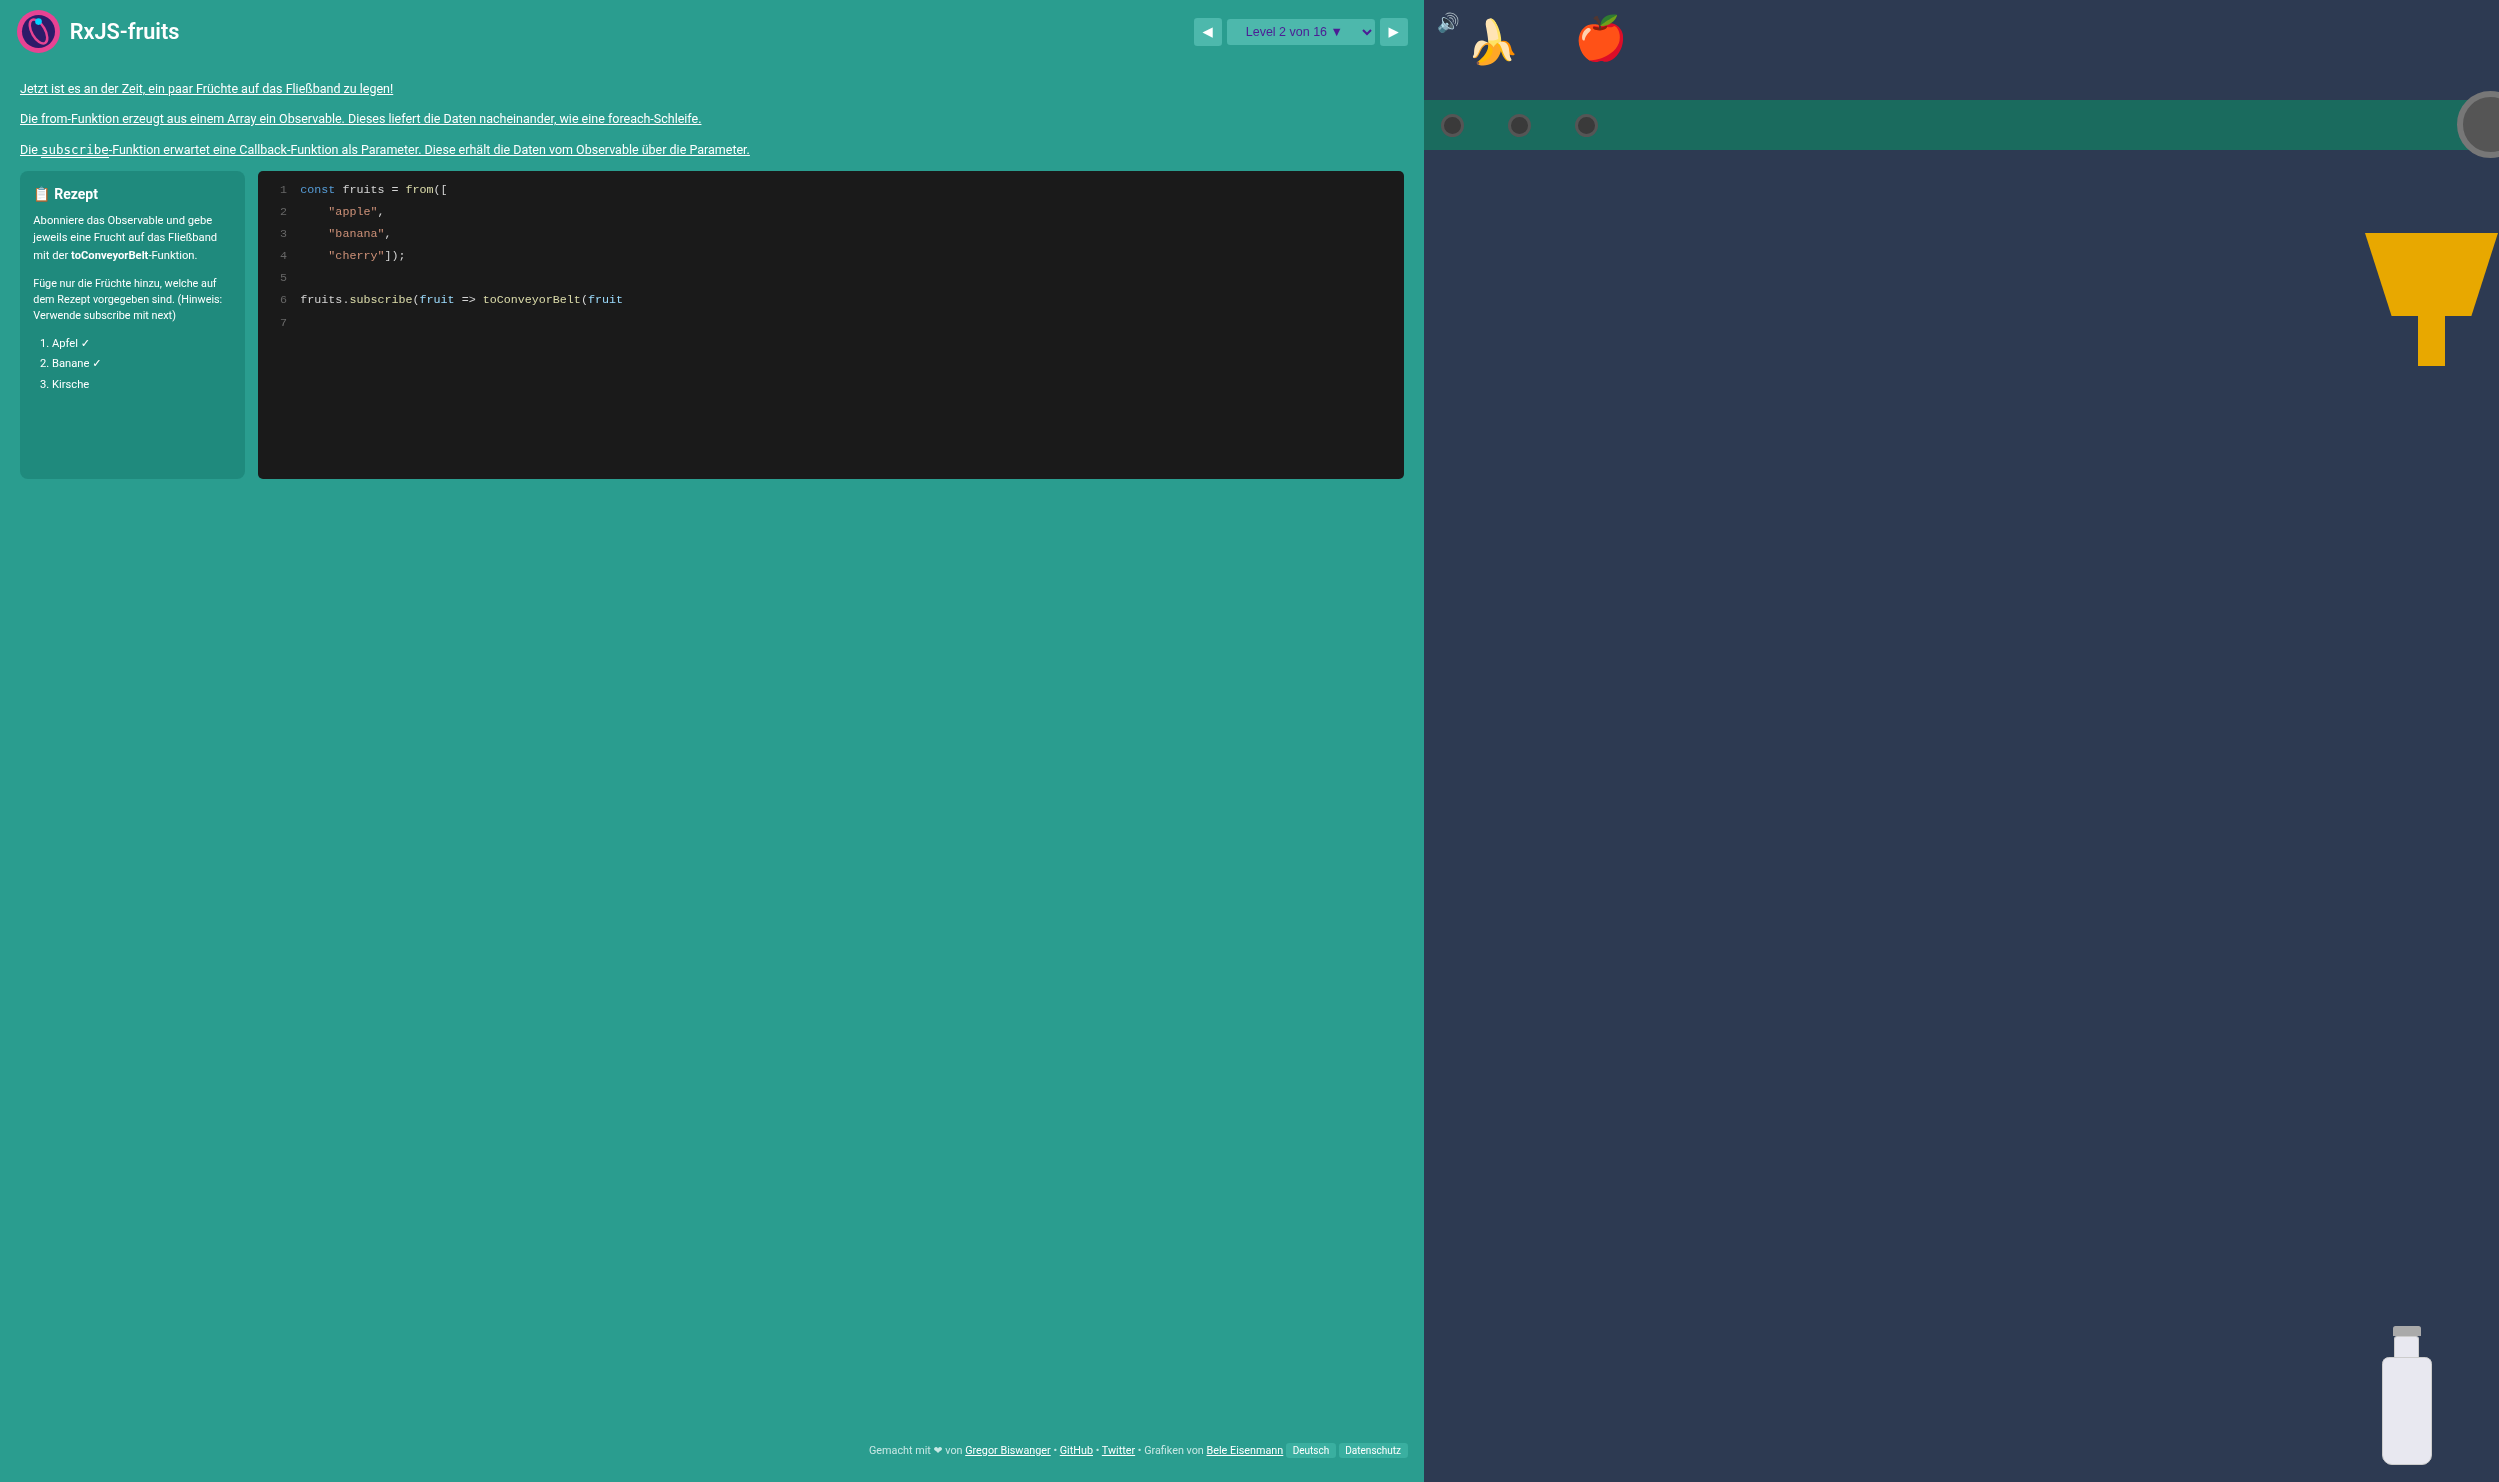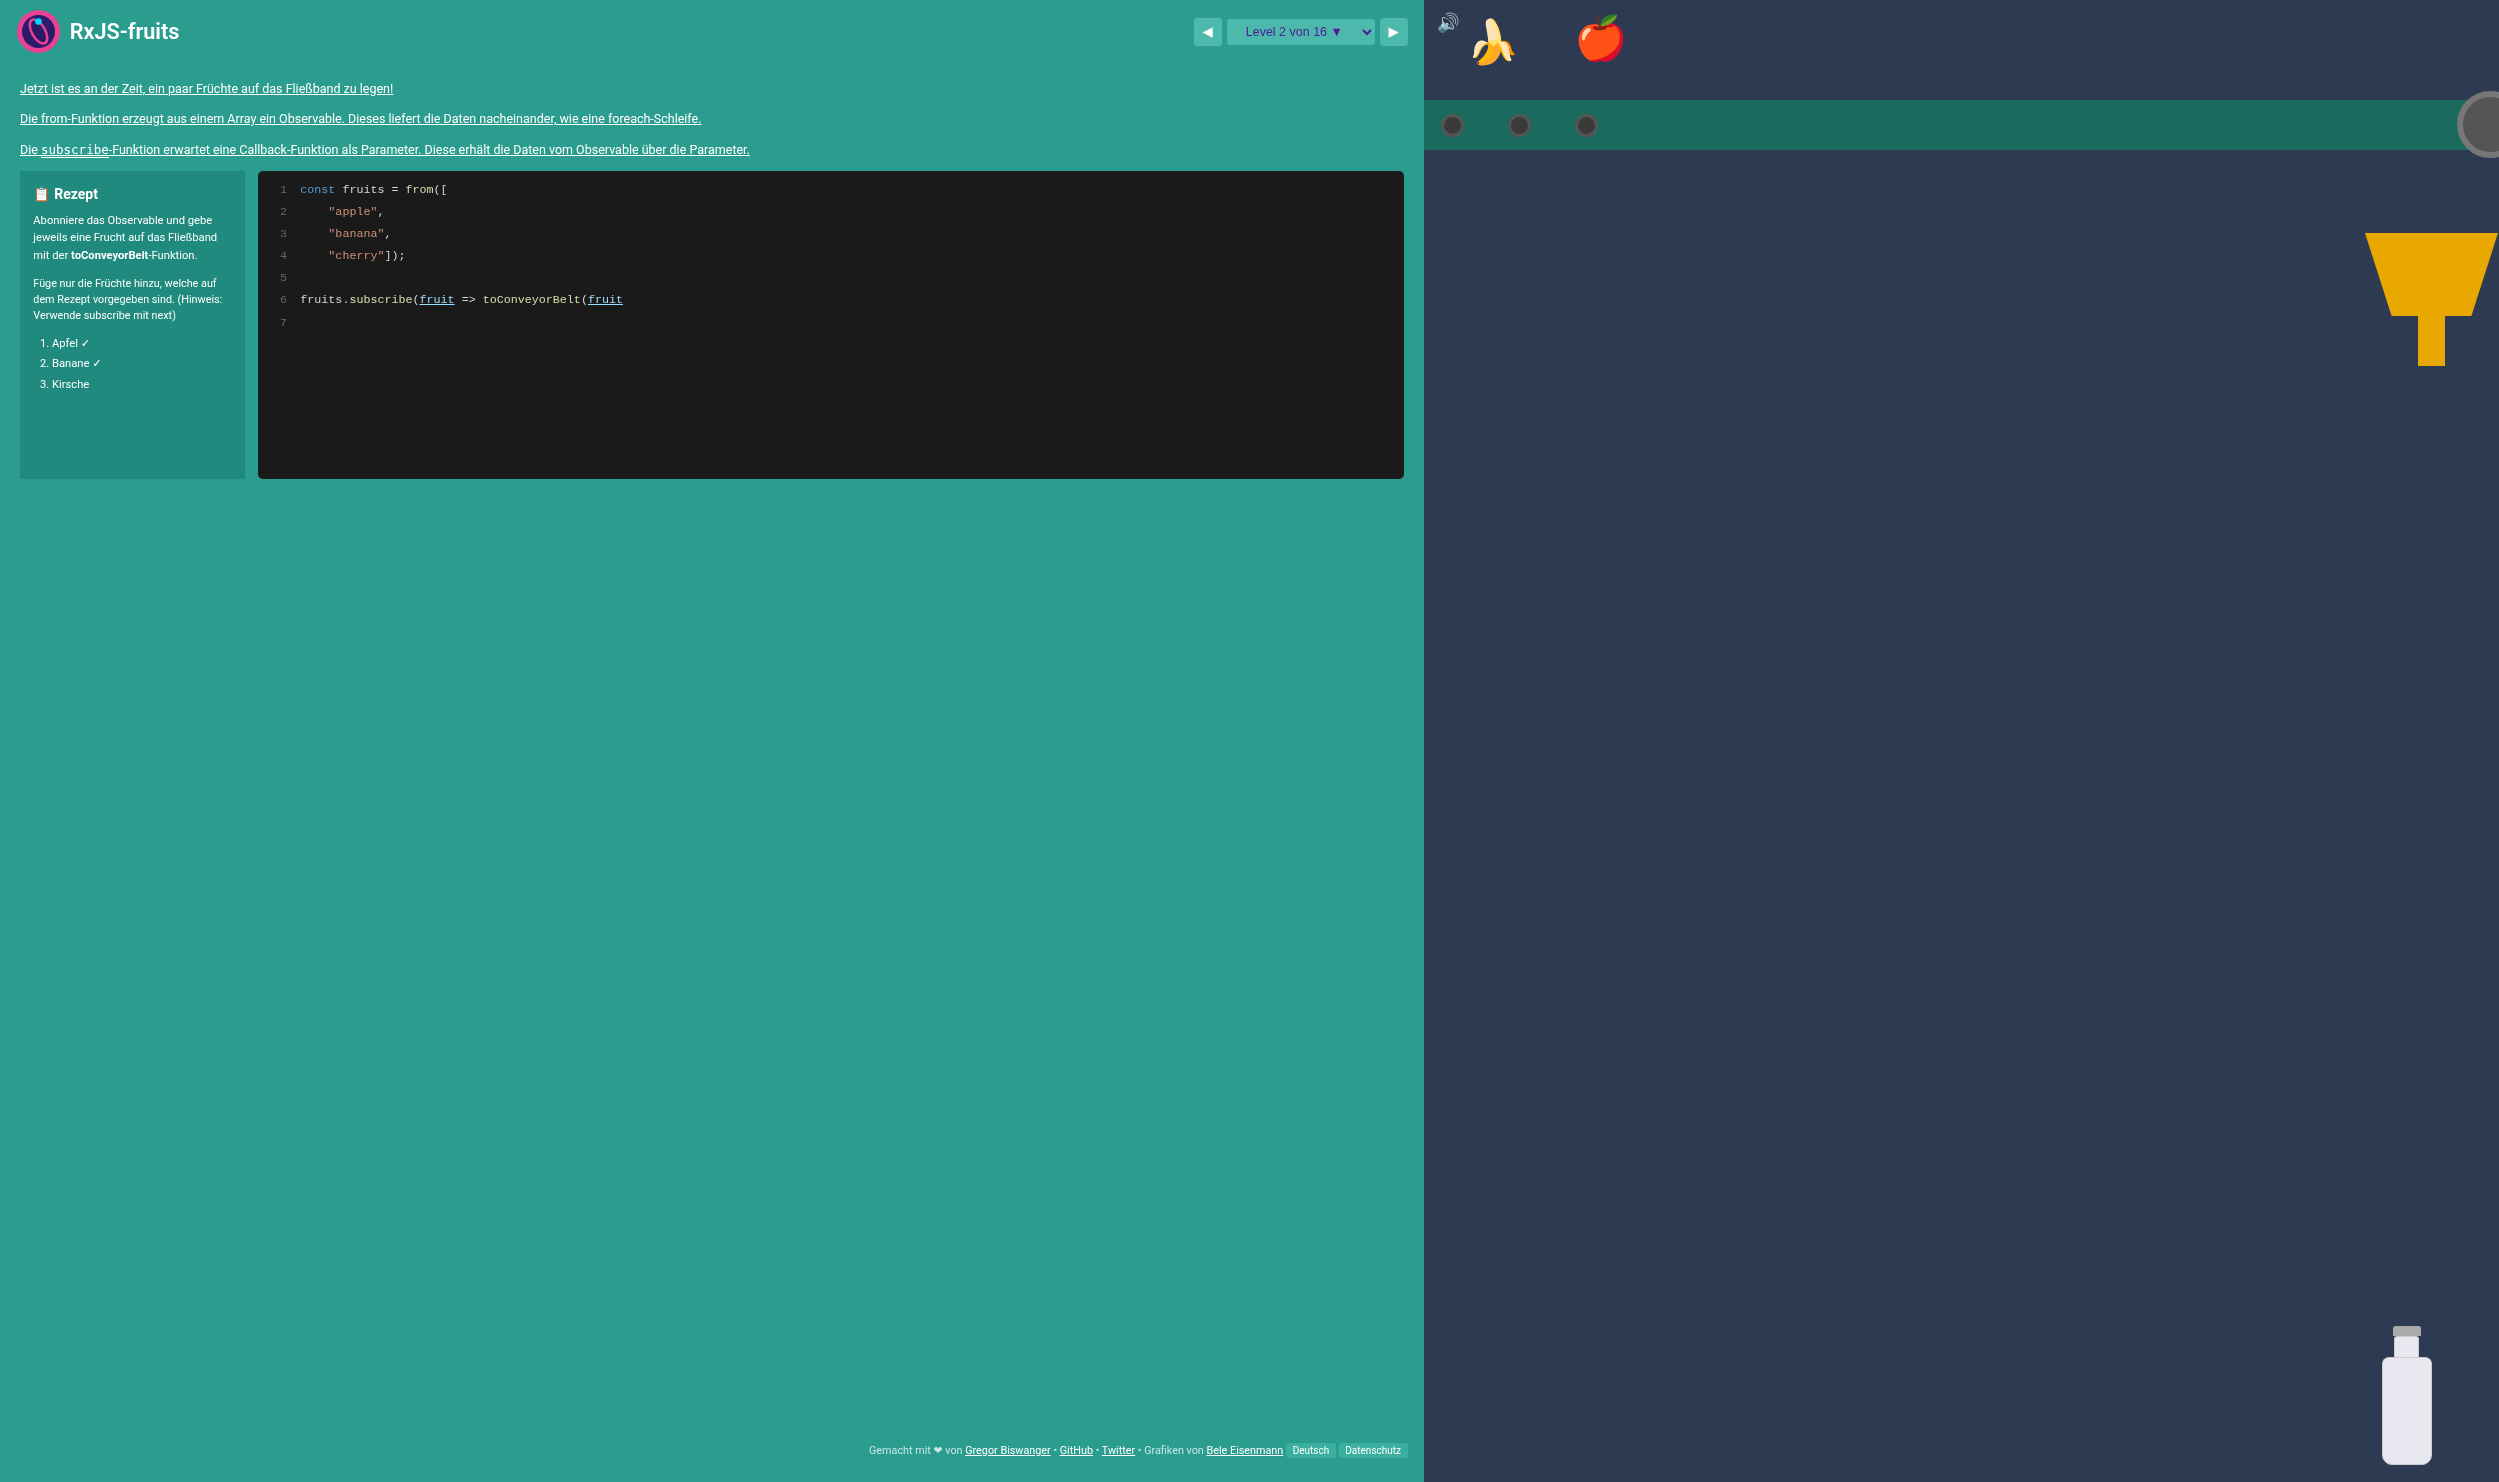--- a/index.html
+++ b/index.html
@@ -91,21 +91,21 @@
       padding-bottom: 0.8px;
     }
     
     #cards-area {
       display: flex;
       gap: 13.3px;
       margin-top: 8.3px;
     }
     #recipe-card {
       background-color: #1f8a7d;
-      border-radius: 0;
+      border-radius: 8px;
       padding: 15px 13.3px;
       width: 225px;
       min-height: 308px;
       flex-shrink: 0;
     }
     #recipe-title {
       color: white;
       font-size: 14px;
       font-weight: 700;
       margin-bottom: 10px;
@@ -164,21 +164,21 @@
     }
     .line-content {
       color: #d4d4d4;
       font-size: 11.7px;
       line-height: 1.6;
       white-space: pre;
     }
     .code-keyword { color: #569cd6; }
     .code-string { color: #ce9178; }
     .code-fn { color: #dcdcaa; }
-    .code-param { color: #9cdcfe; text-decoration: underline; }
+    .code-param { color: #9cdcfe; }
     
     #action-buttons {
       display: flex;
       justify-content: center;
       gap: 13.3px;
       padding: 13.3px 0 6.7px 0;
     }
     #cancel-btn {
       background: #b22222;
       color: white;

